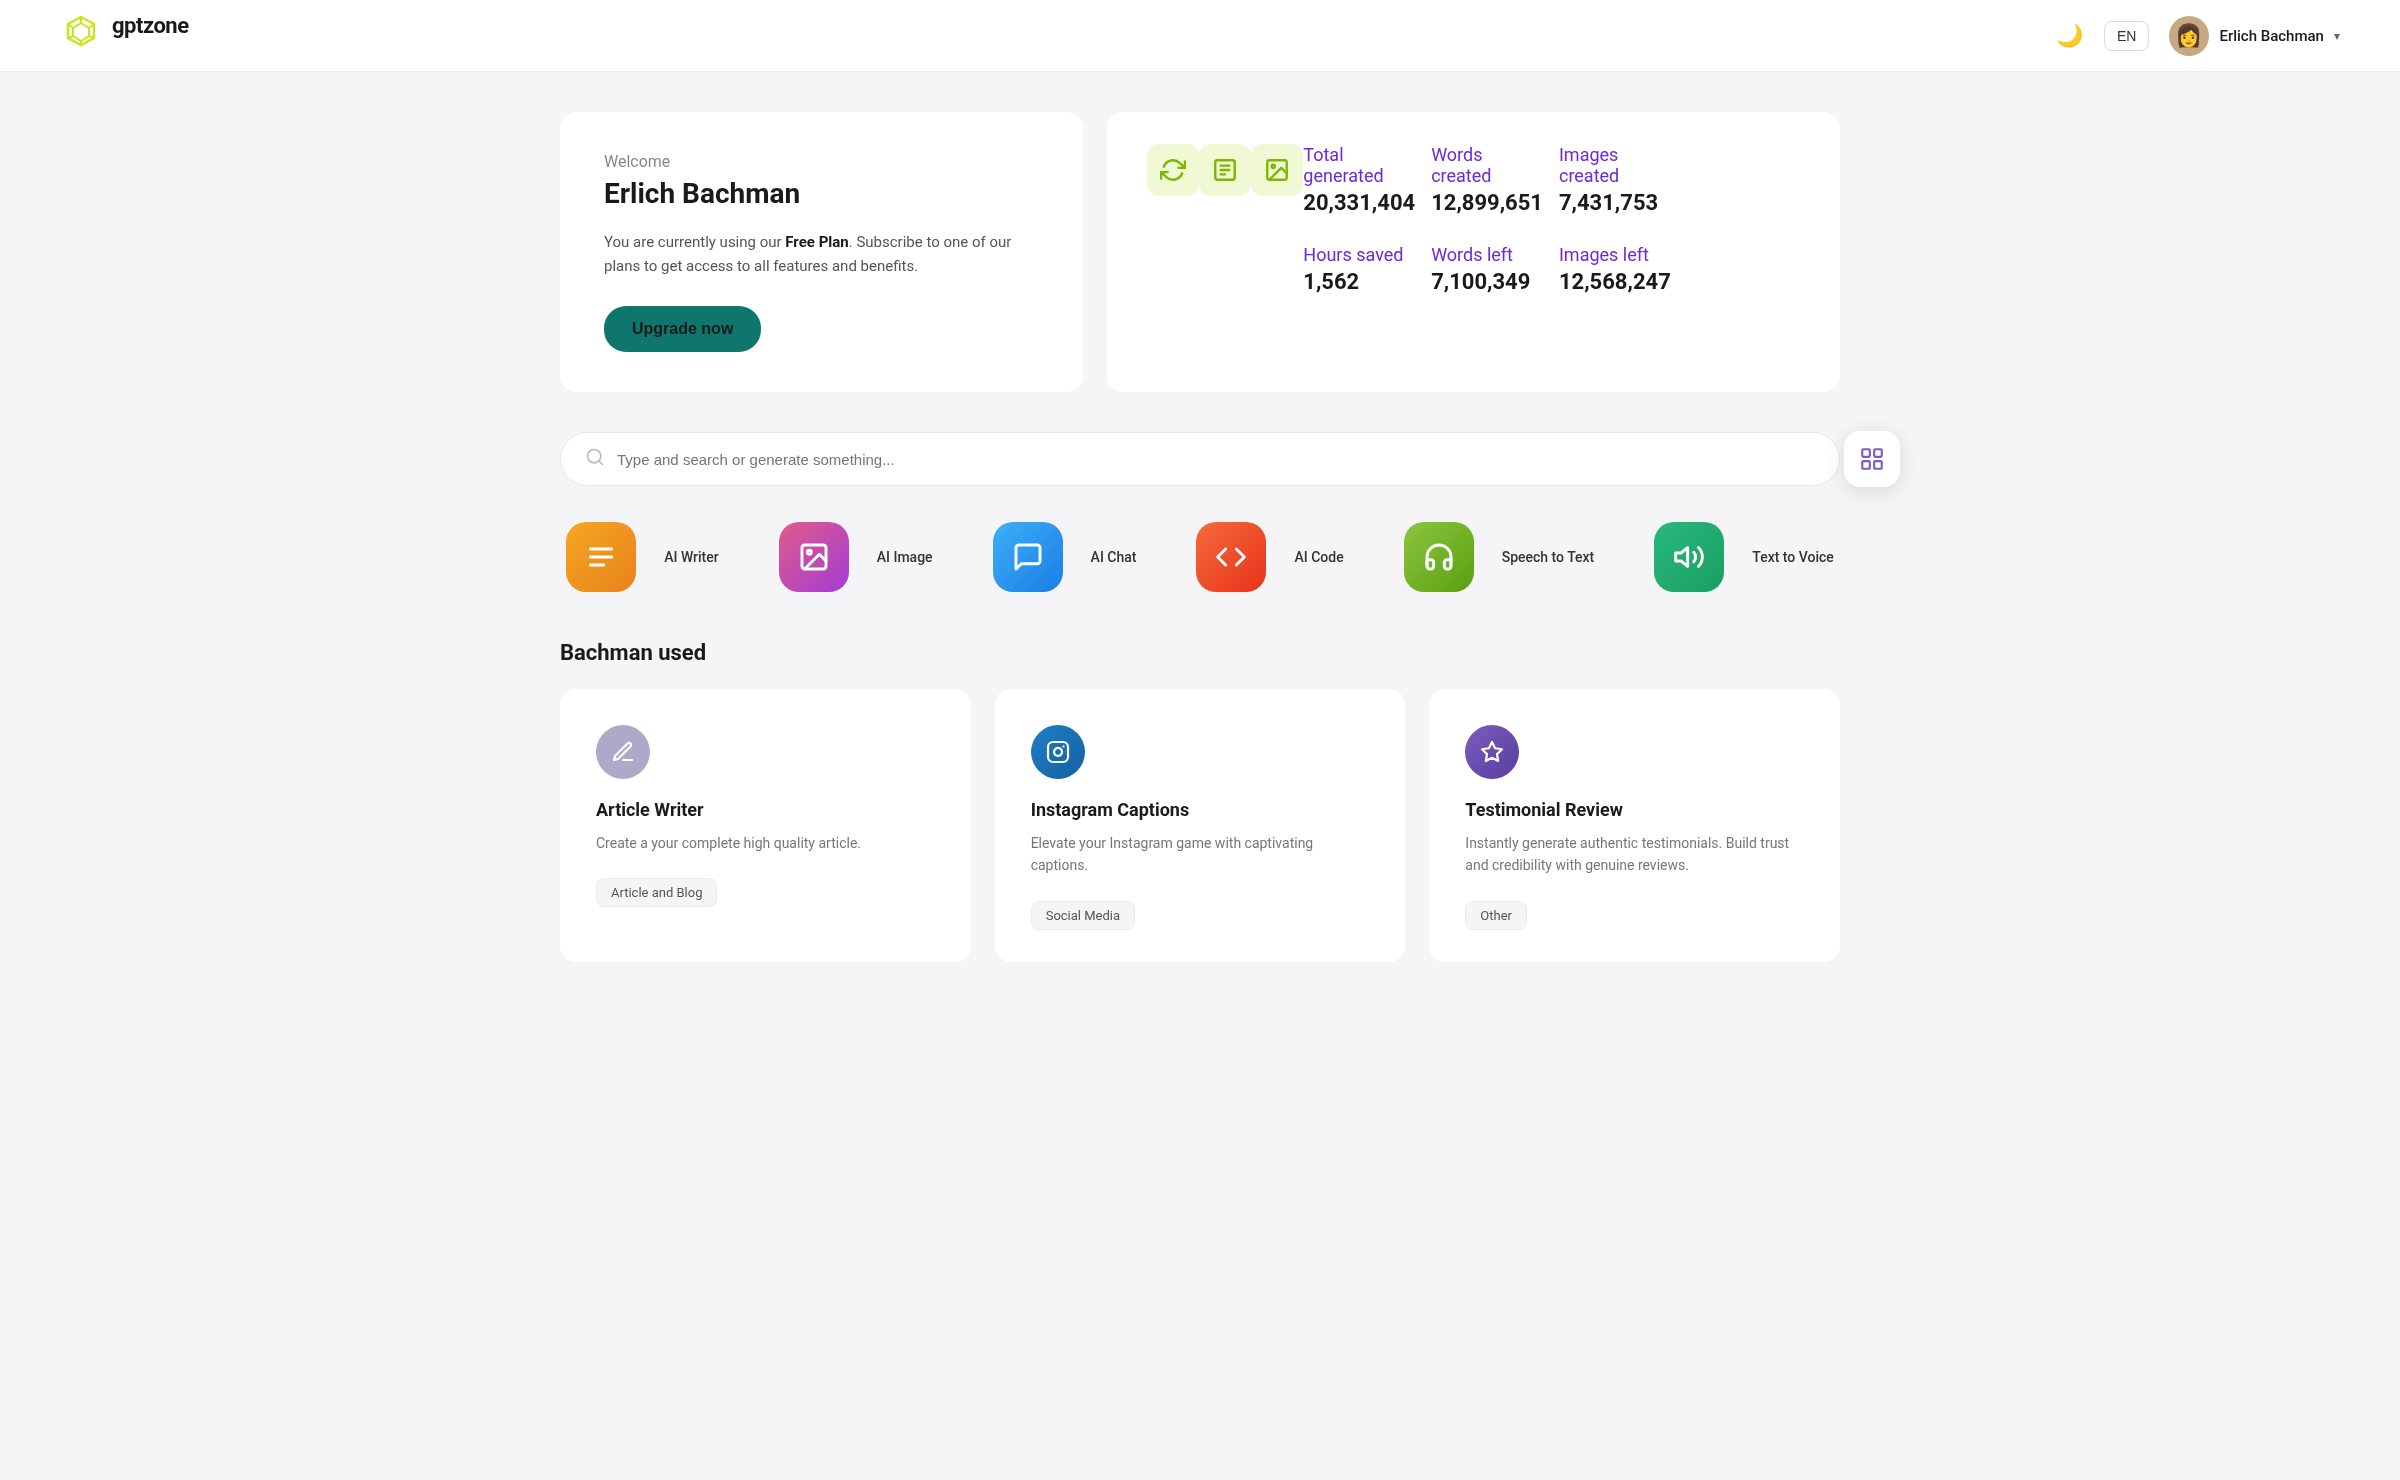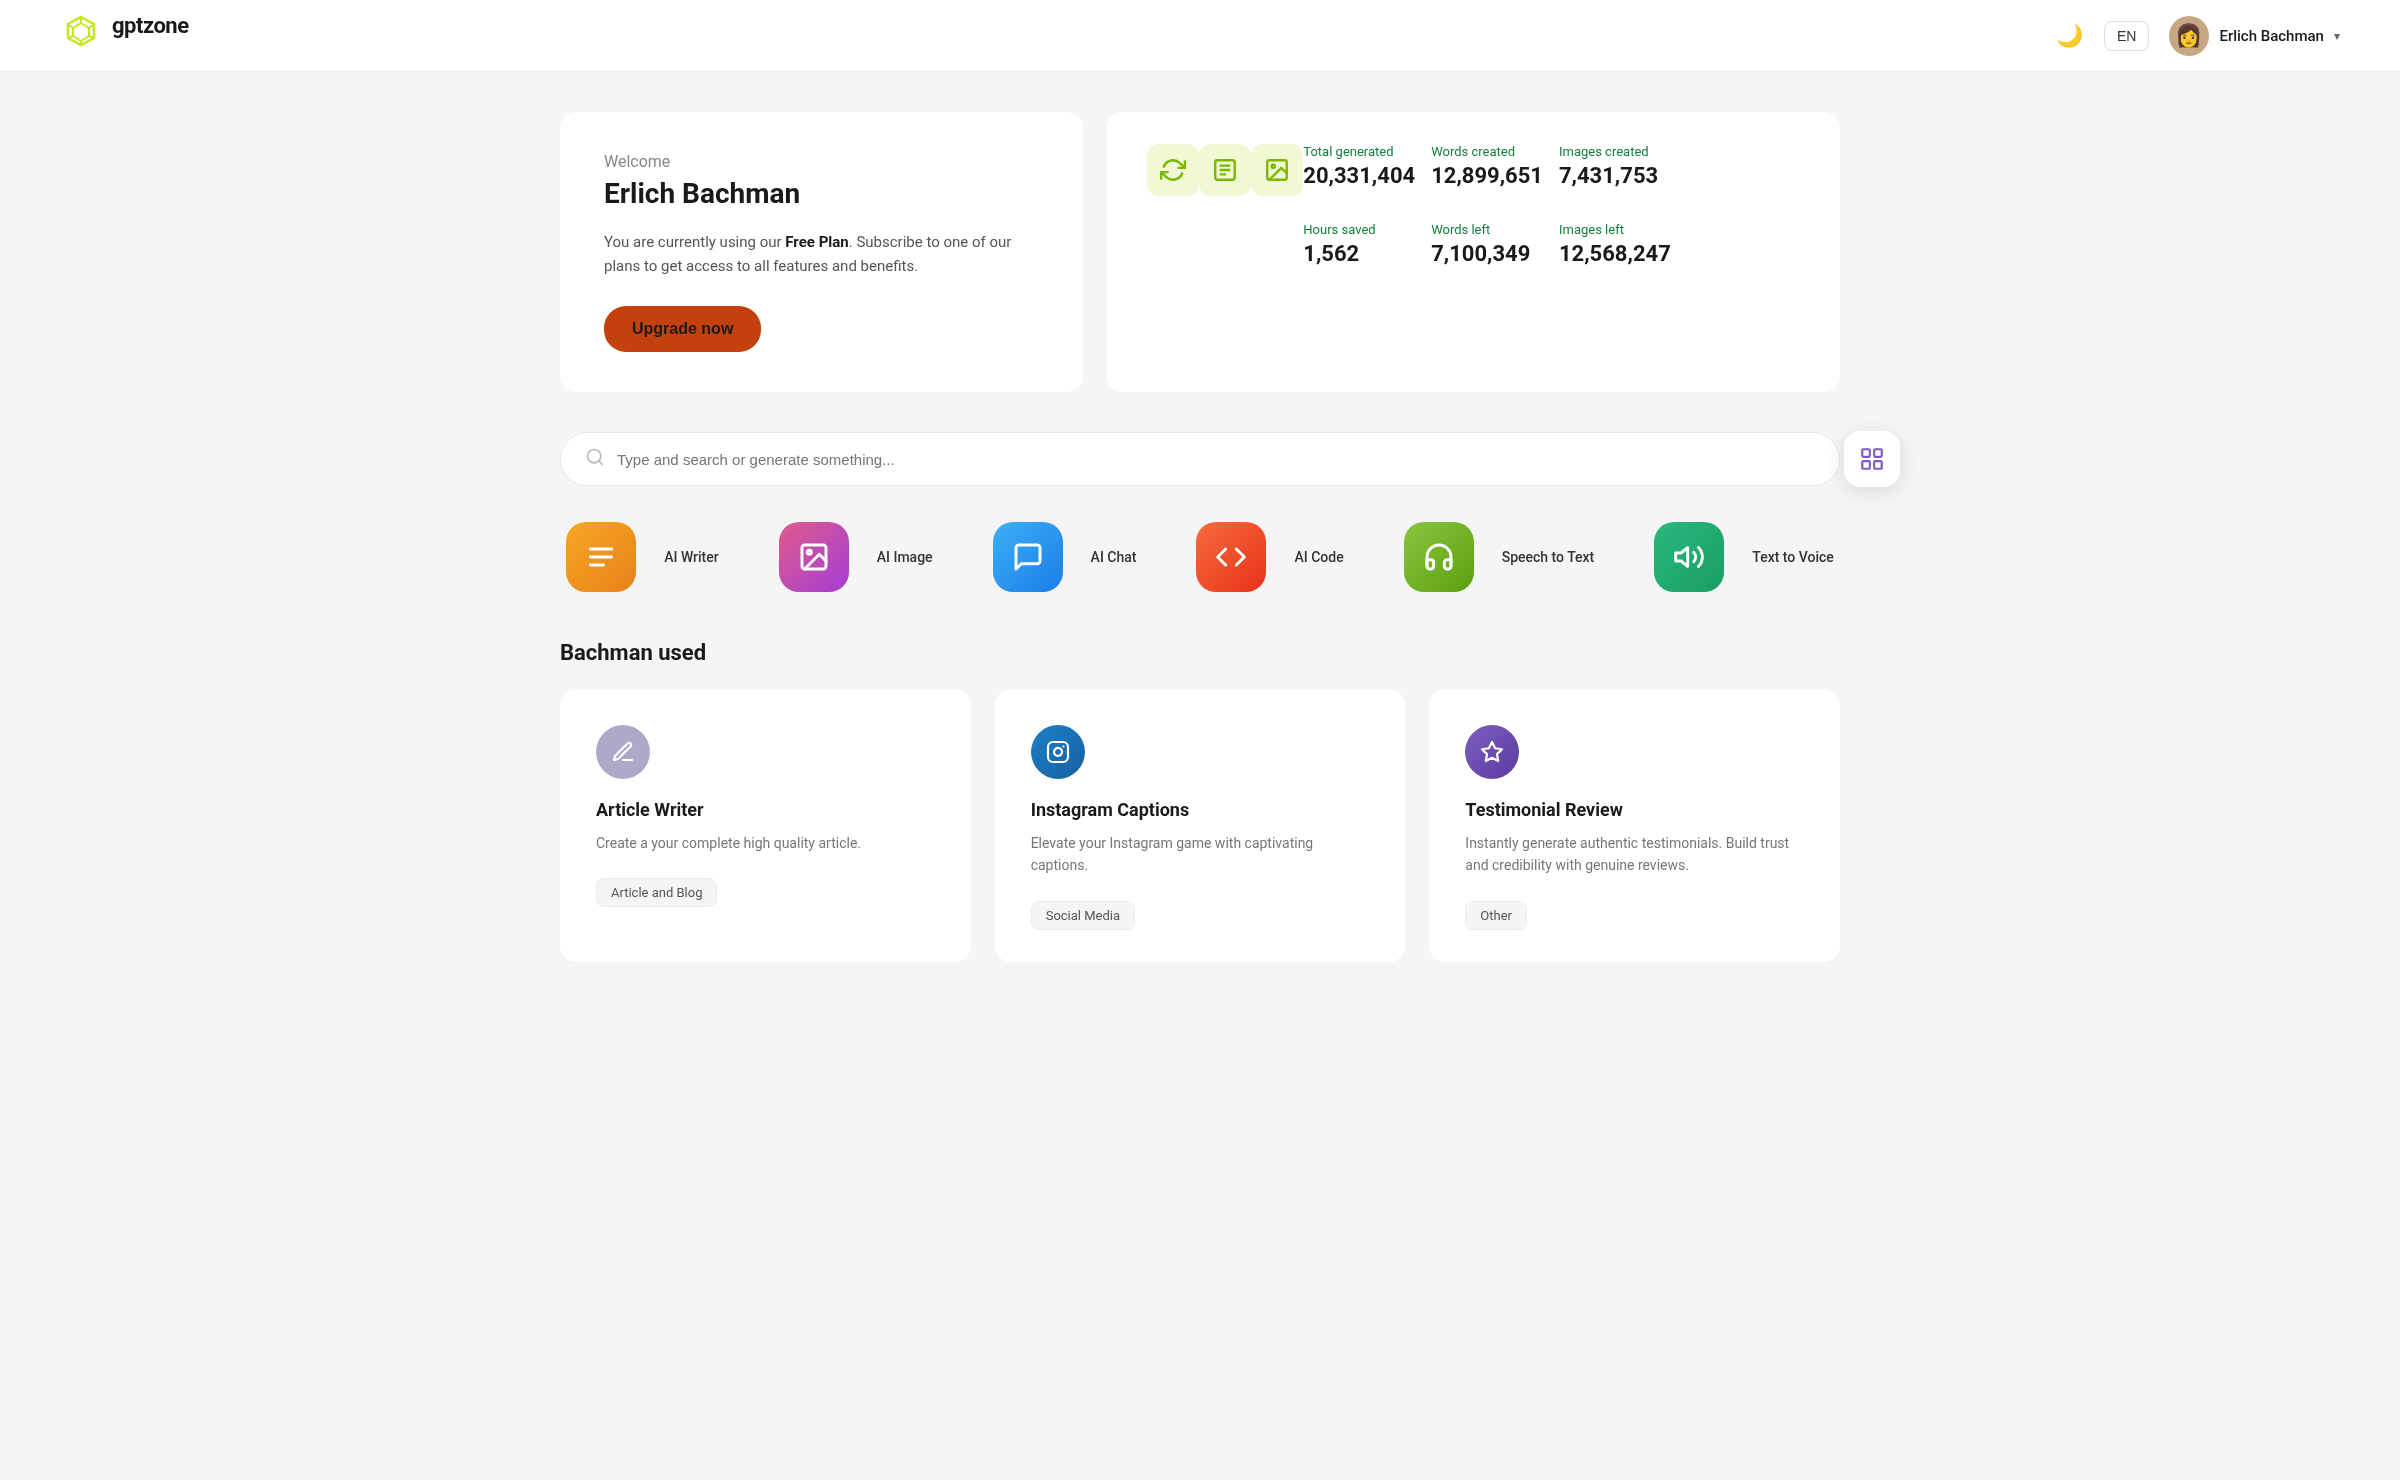--- a/index.html
+++ b/index.html
@@ -120,21 +120,21 @@
       font-size: 15px;
       color: #555;
       line-height: 1.6;
       margin-bottom: 28px;
     }
     .welcome-desc strong {
       color: #1a1a1a;
       font-weight: 700;
     }
     .upgrade-btn {
-      background: #c2410c;
+      background: #0f766e;
       border: none;
       border-radius: 22px;
       padding: 14px 28px;
       font-size: 16px;
       font-weight: 700;
       color: #1a1a1a;
       cursor: pointer;
       width: fit-content;
     }
 
@@ -152,22 +152,22 @@
       border-radius: 12px;
       width: 52px;
       height: 52px;
       display: flex;
       align-items: center;
       justify-content: center;
       font-size: 24px;
     }
     .stat-item {}
     .stat-label {
-      font-size: 13px;
-      color: #15803d;
+      font-size: 18px;
+      color: #6d28d9;
       margin-bottom: 4px;
     }
     .stat-value {
       font-size: 22px;
       font-weight: 700;
       color: #1a1a1a;
     }
 
     
     .search-section {

